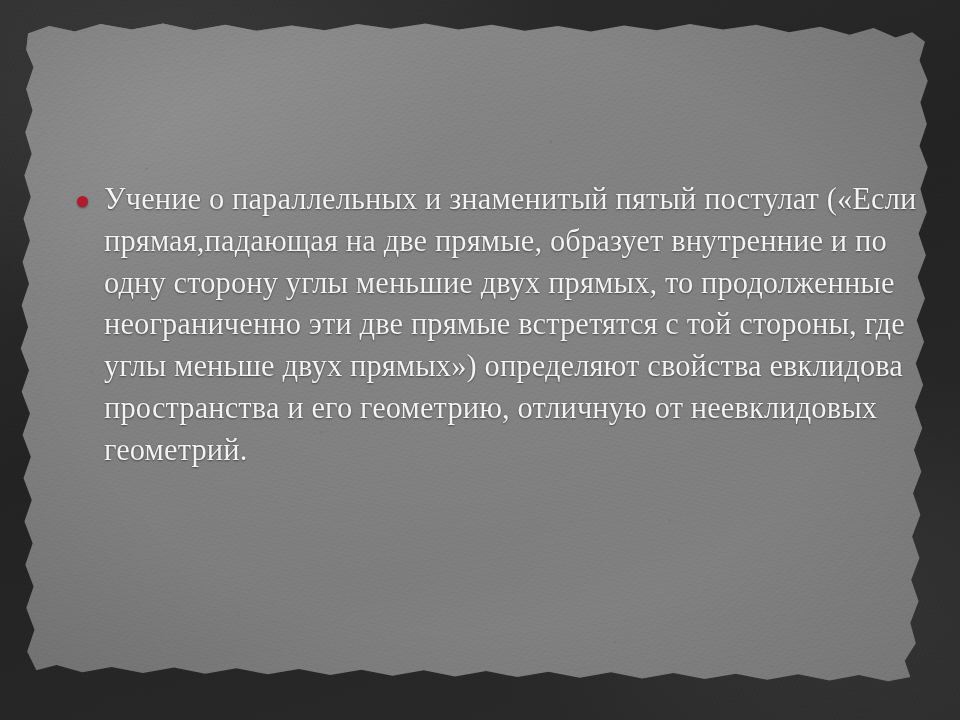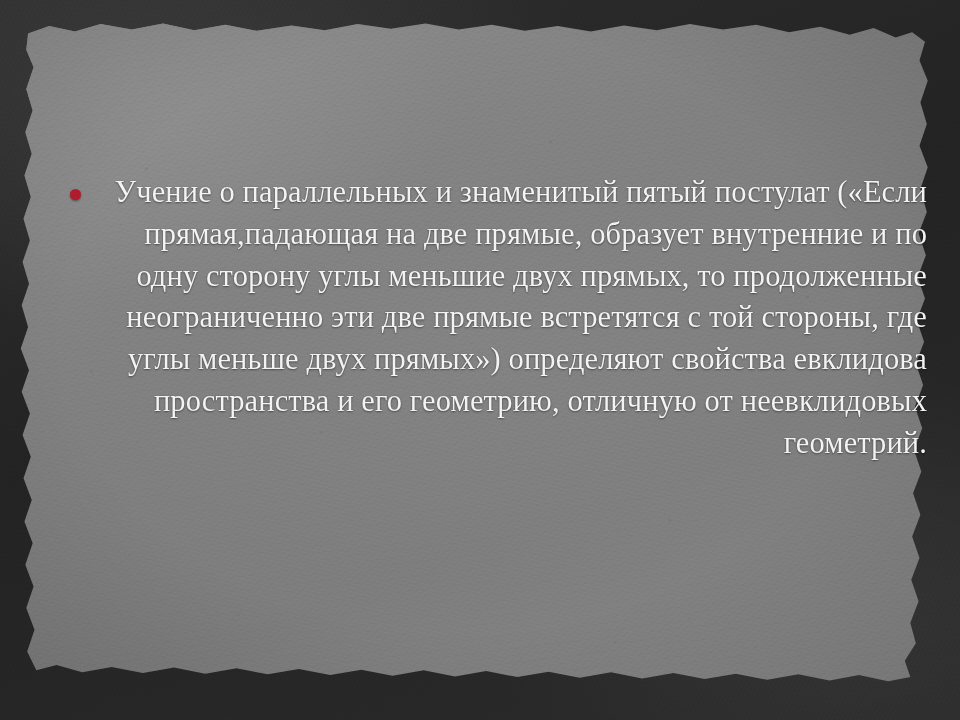--- a/index.html
+++ b/index.html
@@ -130,24 +130,23 @@
     left: 0;
     top: 0;
     width: 960px;
     height: 720px;
   }
   .bullet-list {
     position: absolute;
     left: 58px;
     top: 163px;
     width: 860px;
-    margin: 9px;
+    margin: 16px;
     padding: 0;
     list-style: none;
-    text-align: right;
   }
   .bullet-item {
     position: relative;
     padding-left: 30px;
     color: #f3f3f3;
     font-size: 30.5px;
     line-height: 41.8px;
     letter-spacing: .1px;
     text-shadow: 0 1px 2px rgba(0,0,0,.42), 0 0 1px rgba(0,0,0,.35);
   }

